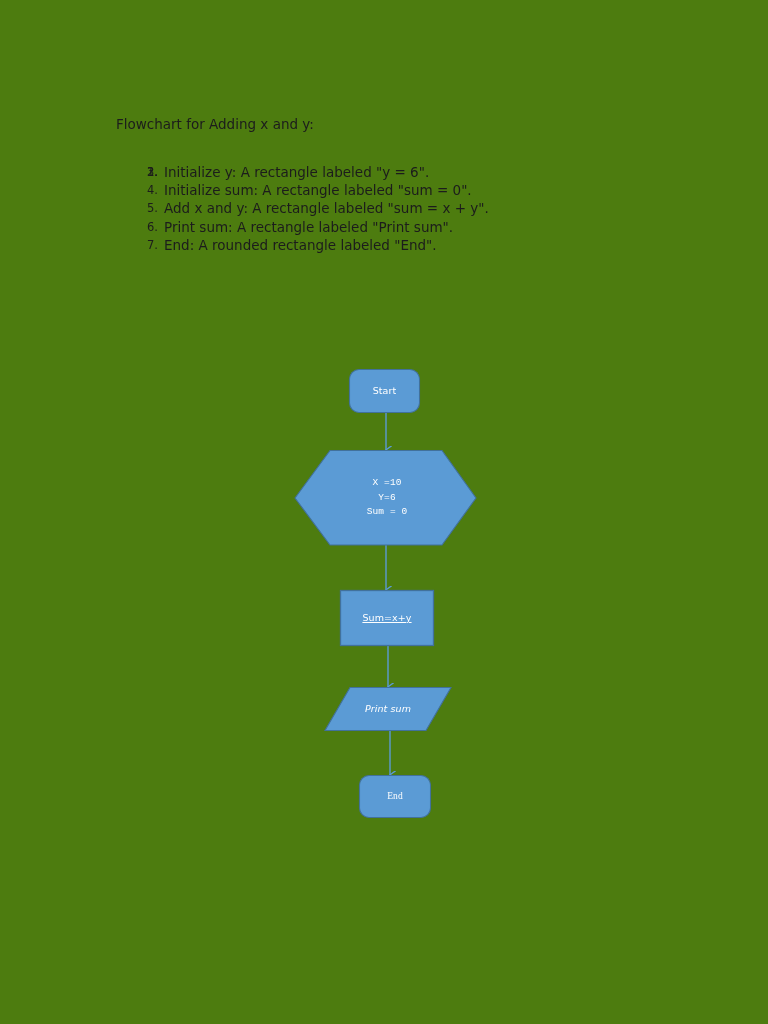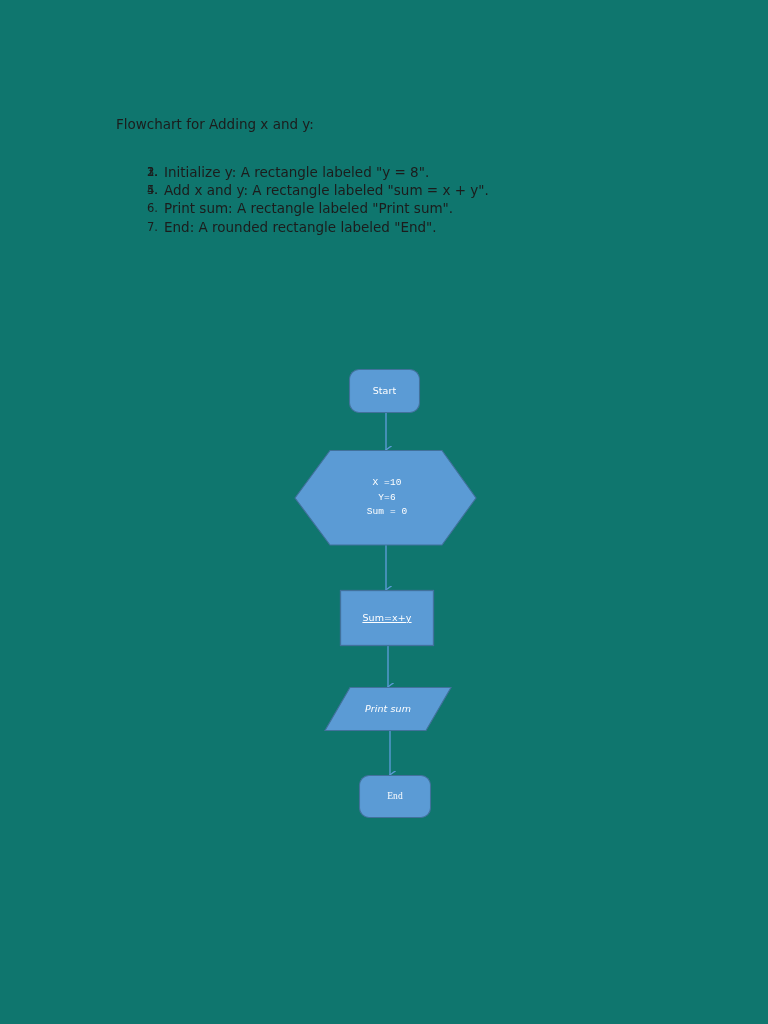--- a/index.html
+++ b/index.html
@@ -11,21 +11,21 @@
     width: 768px;
     height: 1024px;
     position: relative;
     overflow: hidden;
     font-family: "DejaVu Sans", "Liberation Sans", sans-serif;
     color: #1a1a1a;
   }
   .page {
     position: absolute;
     inset: 0;
-    background: #0f766e;
+    background: #4d7c0f;
   }
 
   
   .doc-title {
     position: absolute;
     left: 116px;
     top: 115px;
     font-size: 13.5px;
     line-height: 19px;
     color: #1c1c1c;
@@ -89,24 +89,25 @@
 
   <ol class="steps">
     <li>
       <span class="num">1.</span>
     </li>
     <li>
       <span class="num">2.</span>
     </li>
     <li>
       <span class="num">3.</span>
-      <span>Initialize y: A rectangle labeled "y = 8".</span>
+      <span>Initialize y: A rectangle labeled "y = 6".</span>
     </li>
     <li>
       <span class="num">4.</span>
+      <span>Initialize sum: A rectangle labeled "sum = 0".</span>
     </li>
     <li>
       <span class="num">5.</span>
       <span>Add x and y: A rectangle labeled "sum = x + y".</span>
     </li>
     <li>
       <span class="num">6.</span>
       <span>Print sum: A rectangle labeled "Print sum".</span>
     </li>
     <li>

